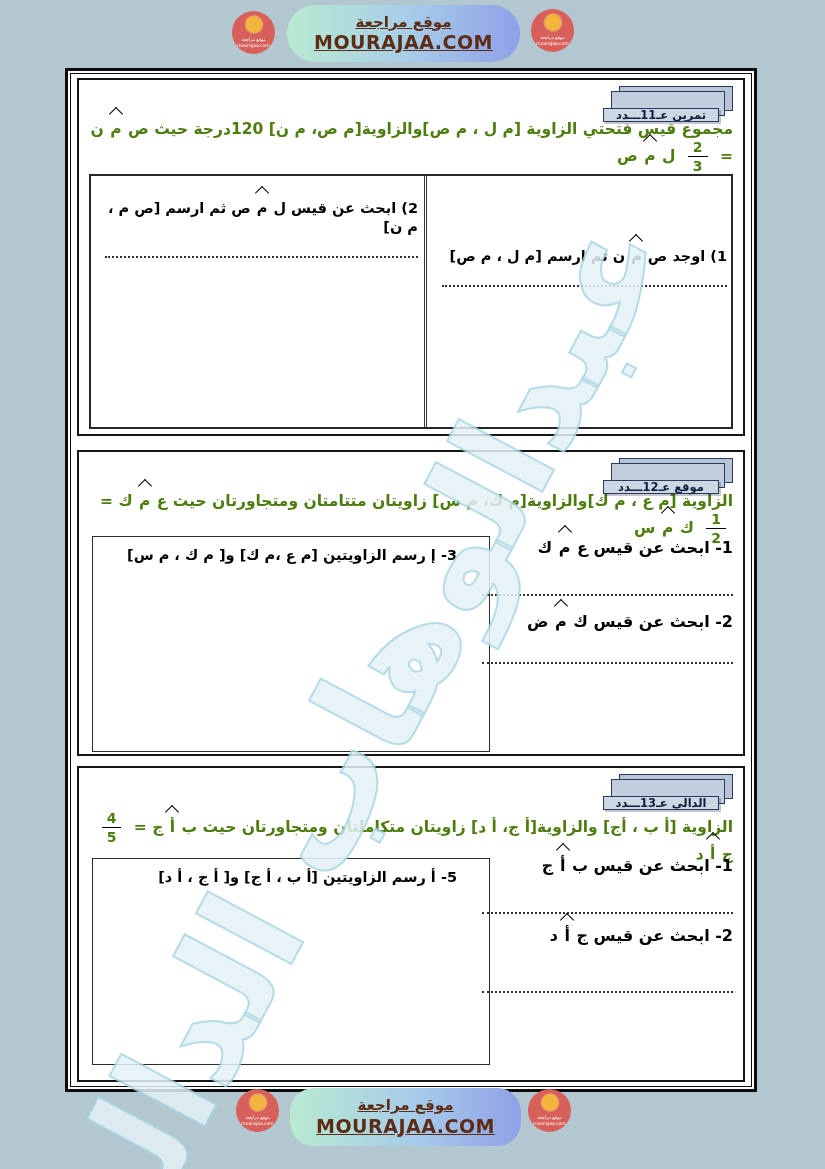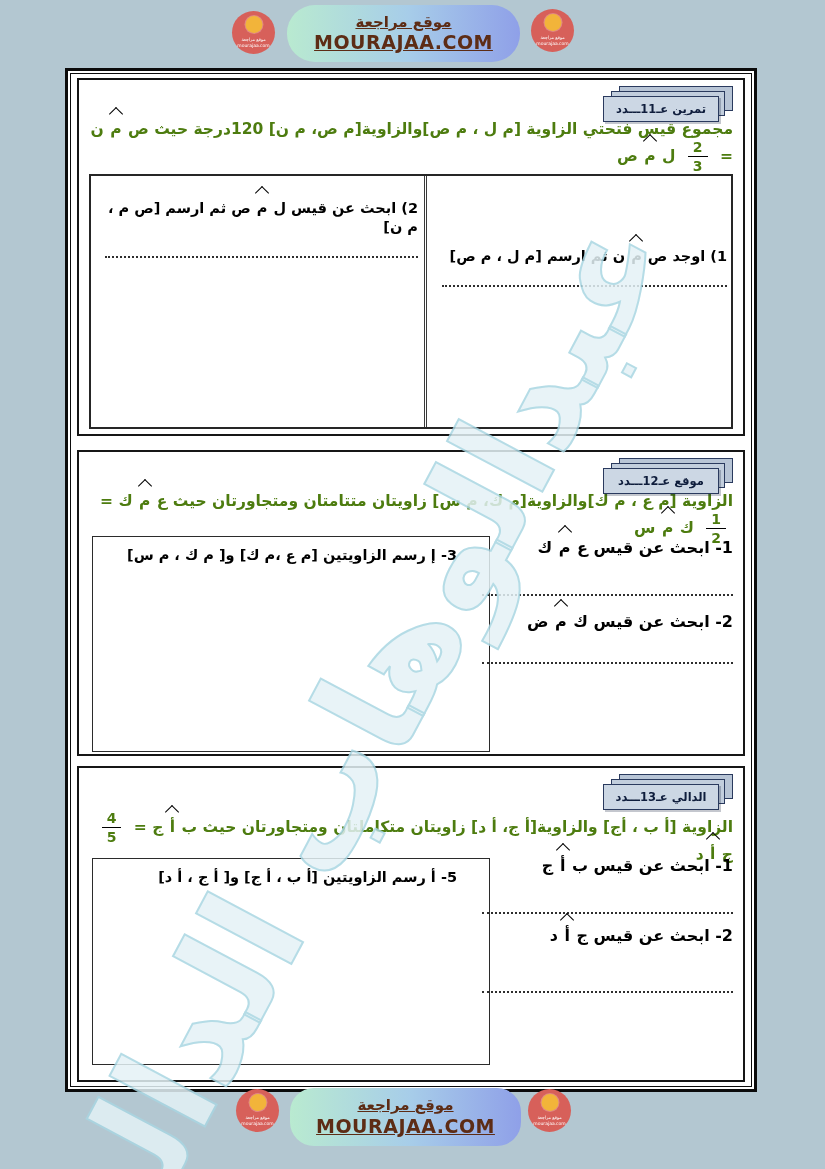--- a/index.html
+++ b/index.html
@@ -73,21 +73,21 @@
   .tab{position:absolute;right:6px;top:4px;width:134px;height:38px;z-index:6;}
   .tab::after{
     content:"";position:absolute;left:16px;bottom:11px;width:114px;height:25px;
     background:#b8c5d6;border:1.5px solid #2a3a5e;box-sizing:border-box;
   }
   .tab::before{
     content:"";position:absolute;left:8px;bottom:6px;width:114px;height:25px;
     background:#c2cedd;border:1.5px solid #2a3a5e;box-sizing:border-box;z-index:1;
   }
   .t-main{
-    position:absolute;left:0;bottom:0;width:116px;height:26px;
+    position:absolute;left:0;bottom:0;width:116px;height:14px;
     background:#ccd7e4;border:1.5px solid #2a3a5e;box-sizing:border-box;
     display:flex;align-items:center;justify-content:center;
     font-size:11.5px;font-weight:bold;color:#0f1d3c;z-index:2;
     box-shadow:2px 2px 0 rgba(20,30,60,.25);
   }
 
   .statement{
     position:absolute;right:10px;left:10px;
     font-size:15.5px;font-weight:bold;color:#4d7c0f;
     padding-top:14px;line-height:1.25;

